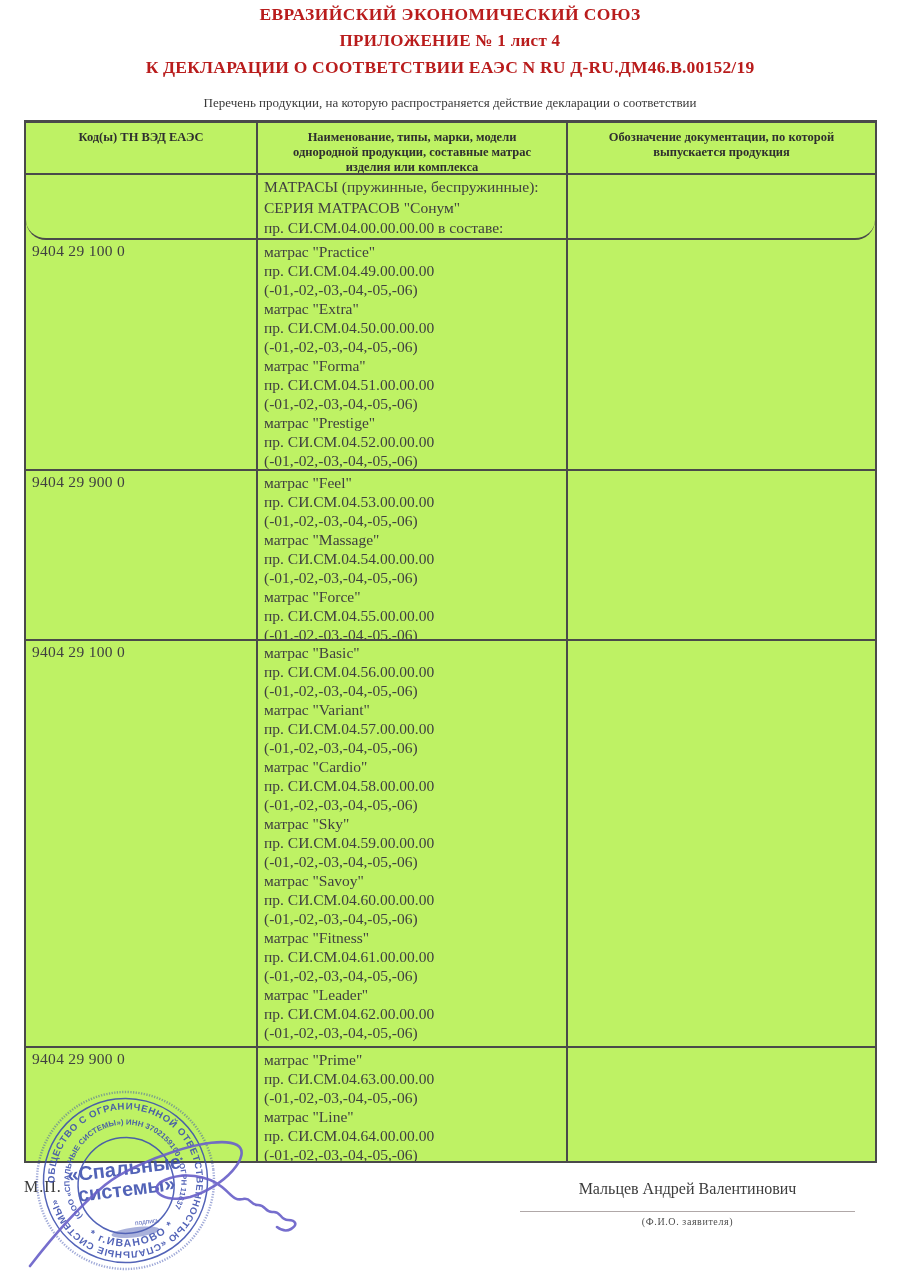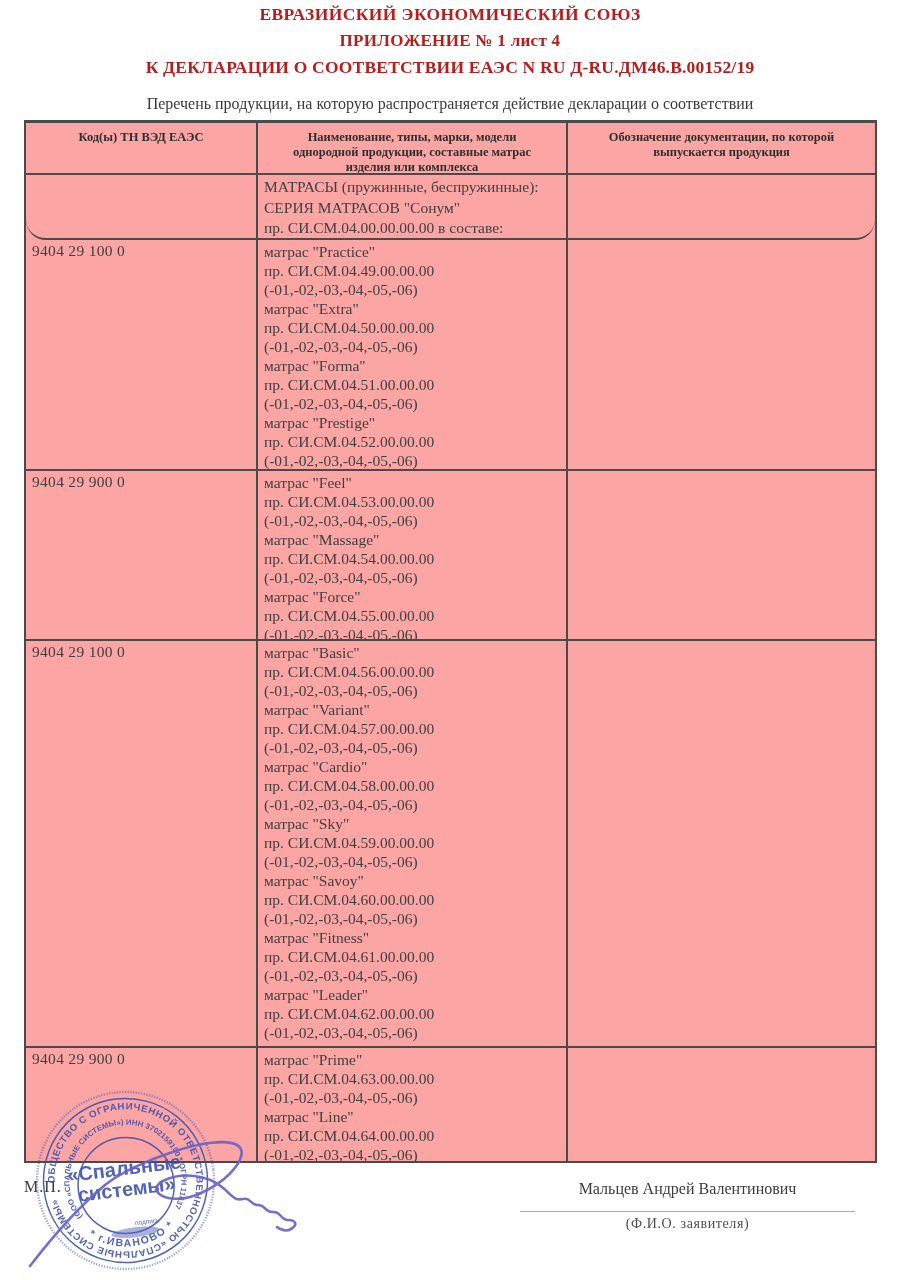--- a/index.html
+++ b/index.html
@@ -12,27 +12,27 @@
     overflow:hidden;
   }
   .page { position:absolute; inset:0; }
 
   
   .hdr { position:absolute; left:0; right:0; text-align:center; font-weight:bold; color:#b91c1c; }
   .hdr.l1 { top:4px;  font-size:17.5px; letter-spacing:.4px; }
   .hdr.l2 { top:31px; font-size:17px;   letter-spacing:.3px; }
   .hdr.l3 { top:57px; font-size:17.5px; letter-spacing:.2px; }
   .caption { position:absolute; top:95px; left:0; right:0; text-align:center;
-             font-size:16px; color:#3a3a3a; }
+             font-size:13px; color:#3a3a3a; }
 
   
   .doc-table {
     position:absolute; left:24px; top:120px; width:853px;
     border:2px solid #4a4a4a; border-top-width:3px;
-    background:#fca5a5;
+    background:#bef264;
   }
   .t-row { display:grid; grid-template-columns:232px 310px 1fr; border-bottom:2px solid #4a4a4a; }
   .t-row:last-child { border-bottom:none; }
   .cell { padding:2px 6px 0 6px; overflow:hidden; }
   .c1, .c2 { border-right:2px solid #4a4a4a; }
   .t-head { height:52px; }
   .hcell { font-weight:bold; font-size:12.5px; line-height:15px; text-align:center;
            color:#2f2f2f; padding-top:7px; }
   .hcell.c2 { padding-left:16px; padding-right:16px; }
   .hcell.c3 { padding-left:20px; padding-right:20px; }
@@ -43,21 +43,21 @@
 
   
   .mp { position:absolute; left:24px; top:1178px; font-size:16px; color:#3b3b3b; letter-spacing:1px; }
   .stamp-svg { position:absolute; left:34px; top:1089px; width:183px; height:183px; }
   .sig-svg   { position:absolute; left:15px; top:1125px; width:300px; height:155px; }
   .sig-name    { position:absolute; left:520px; width:335px; top:1180px; text-align:center;
                  font-size:16px; color:#3c3c3c; }
   .sig-line    { position:absolute; left:520px; width:335px; top:1211px;
                  border-top:1px solid #b0a8a8; }
   .sig-caption { position:absolute; left:520px; width:335px; top:1216px; text-align:center;
-                 font-size:14px; letter-spacing:.6px; color:#4e4e4e; }
+                 font-size:10px; letter-spacing:.6px; color:#4e4e4e; }
 </style>
 </head>
 <body>
 
 <div class="page">
 
   <div class="hdr l1">ЕВРАЗИЙСКИЙ ЭКОНОМИЧЕСКИЙ СОЮЗ</div>
   <div class="hdr l2">ПРИЛОЖЕНИЕ № 1 лист 4</div>
   <div class="hdr l3">К ДЕКЛАРАЦИИ О СООТВЕТСТВИИ ЕАЭС N RU Д-RU.ДМ46.В.00152/19</div>
   <div class="caption">Перечень продукции, на которую распространяется действие декларации о соответствии</div>

